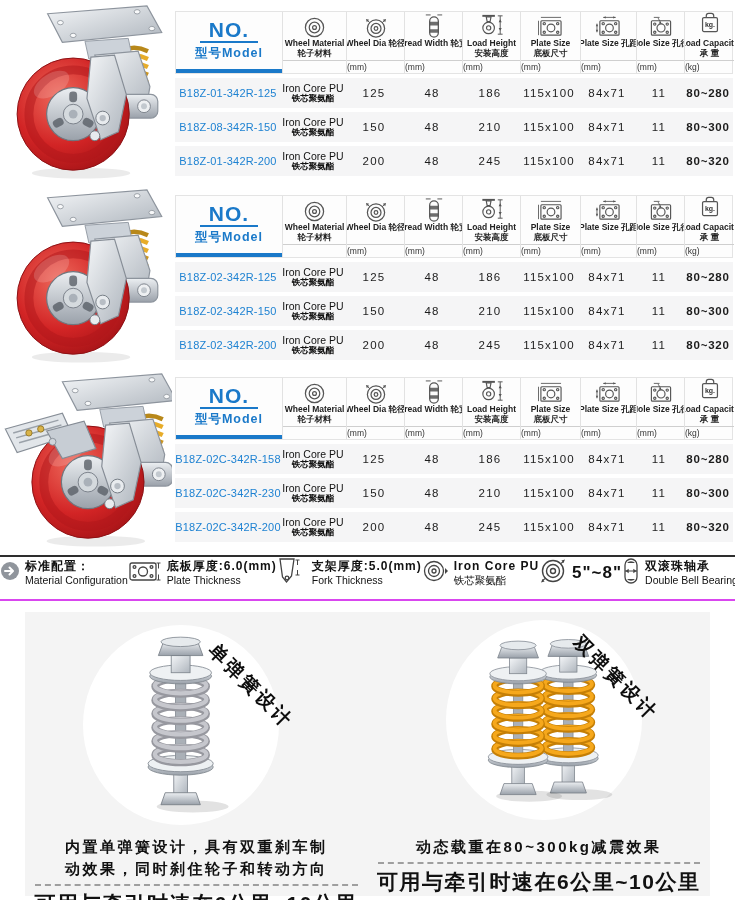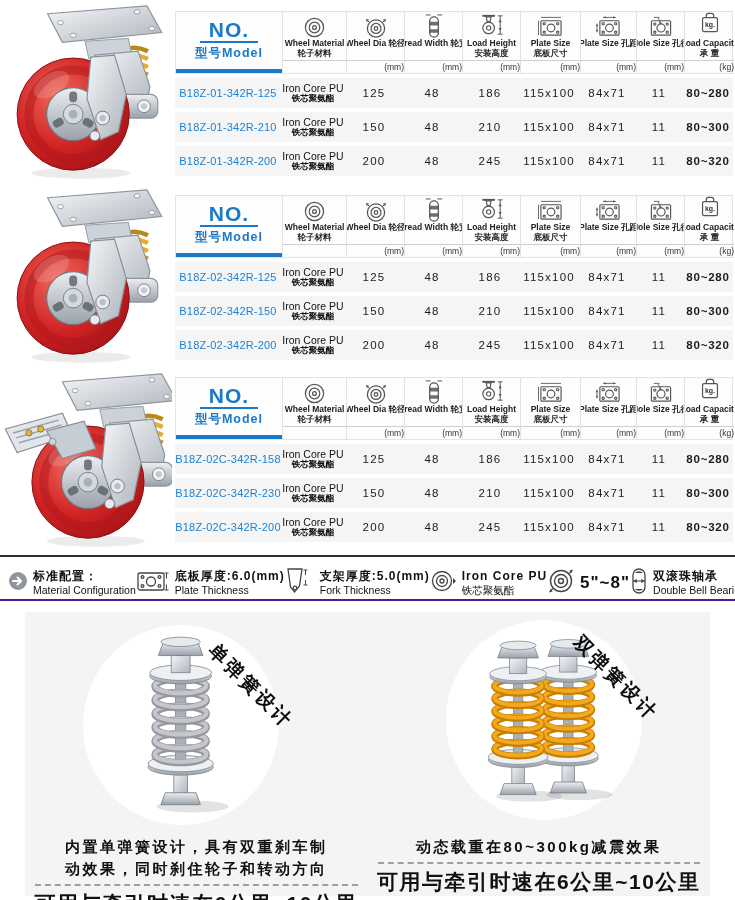--- a/index.html
+++ b/index.html
@@ -18,33 +18,33 @@
   .thead, .trow { display:grid; grid-template-columns:106px 64px 58px 58px 58px 60px 56px 48px 50px; }
   .thead { background:#fdfdfd; border:1px solid #e4e4e4; height:63px; }
   .th { display:flex; flex-direction:column; align-items:center; padding-top:3px; border-left:1px solid #e2e2e2; overflow:hidden; }
   .th-model { border-left:none; justify-content:center; padding-top:0; border-bottom:4px solid #1a79c9; }
   .no { font-size:21px; font-weight:bold; color:#1a79c9; border-bottom:2.5px solid #1a79c9; padding:0 9px 0; line-height:1.05; letter-spacing:1px; }
   .model-lbl { font-size:12.5px; font-weight:bold; color:#1a79c9; margin-top:2px; letter-spacing:1px; }
   .hicon { height:24px; display:flex; align-items:flex-end; justify-content:center; }
   .hl1 { font-size:8.5px; font-weight:bold; color:#222; white-space:nowrap; line-height:1.15; }
   .hl2 { font-size:8.5px; font-weight:bold; color:#222; white-space:nowrap; line-height:1.15; }
   .hl2:empty { display:none; }
-  .hunit { margin-top:auto; width:100%; text-align:right; font-size:8.5px; color:#333; border-top:1px solid #cfcfcf; height:13px; line-height:13px; }
+  .hunit { margin-top:auto; width:100%; text-align:left; font-size:8.5px; color:#333; border-top:1px solid #cfcfcf; height:13px; line-height:13px; }
   .trow { background:#f5f5f6; height:30px; margin-top:4px; align-items:center; }
   .td { text-align:center; font-size:11.5px; color:#1c1c1c; letter-spacing:1.2px; }
   .td.model { color:#1e82d2; font-size:11px; letter-spacing:0.2px; cursor:pointer; }
   .td.mat { display:flex; flex-direction:column; letter-spacing:0; line-height:1.05; }
   .me { font-size:10.5px; color:#111; }
   .mc { font-size:8.5px; font-weight:bold; color:#111; }
   .td.cap { font-weight:bold; letter-spacing:0.8px; }
 
   
   .strip { position:absolute; left:0; top:555px; width:735px; height:46px;
-           border-top:2px solid #2e2e2e; border-bottom:2px solid #4c1d95;
-           display:flex; align-items:flex-end; padding:0 8px; background:#fff; }
+           border-top:2px solid #2e2e2e; border-bottom:2px solid #d946ef;
+           display:flex; align-items:flex-start; padding:0 0; background:#fff; }
   .strip-items { display:flex; width:100%; justify-content:space-between; align-items:center; }
   .sitem { display:flex; align-items:center; gap:5px; }
   .stext { display:flex; flex-direction:column; line-height:1.15; }
   .s1 { font-size:12px; font-weight:bold; color:#111; letter-spacing:1px; white-space:nowrap; }
   .s1.big { font-size:17px; letter-spacing:1px; }
   .s2 { font-size:10.5px; color:#111; white-space:nowrap; }
   .s2:empty { display:none; }
 
   
   .bottom-panel { position:absolute; left:25px; top:612px; width:685px; height:284px; background:#f4f4f4; display:flex; }
@@ -322,21 +322,21 @@
           </div>
           <div class="td">125</div>
           <div class="td">48</div>
           <div class="td">186</div>
           <div class="td">115x100</div>
           <div class="td">84x71</div>
           <div class="td">11</div>
           <div class="td cap">80~280</div>
         </div>
         <div class="trow">
-          <div class="td model">B18Z-01-342R-210</div>
+          <div class="td model">B18Z-08-342R-150</div>
           <div class="td mat">
             <span class="me">Iron Core PU</span>
             <span class="mc">铁芯聚氨酯</span>
           </div>
           <div class="td">150</div>
           <div class="td">48</div>
           <div class="td">210</div>
           <div class="td">115x100</div>
           <div class="td">84x71</div>
           <div class="td">11</div>

